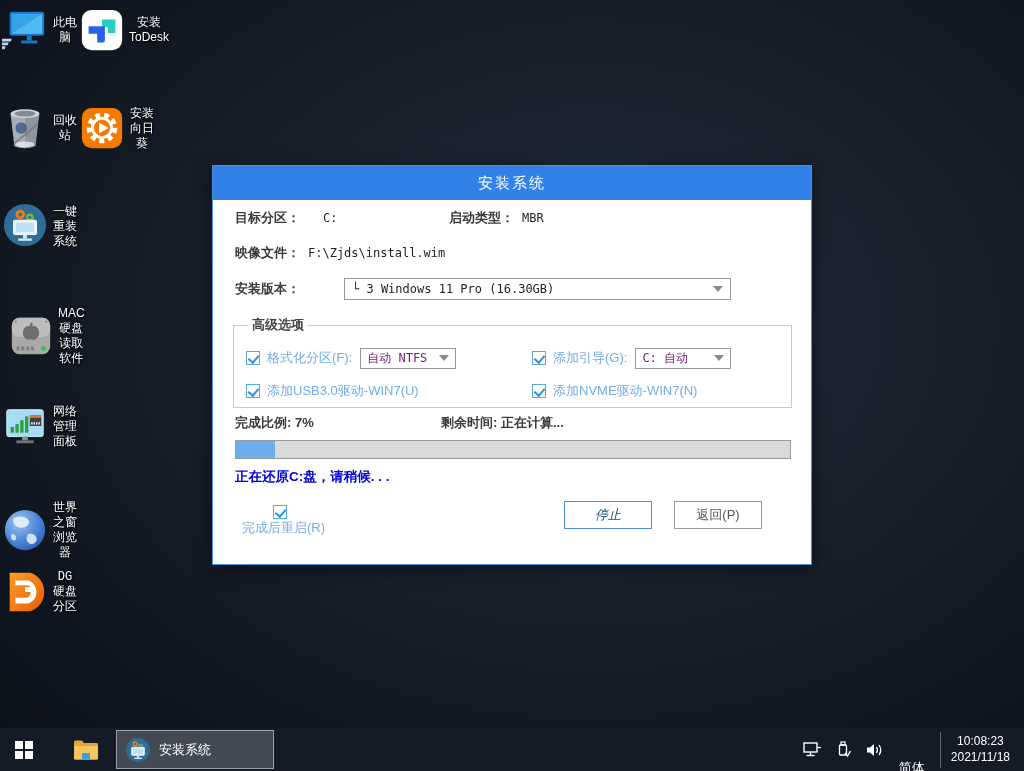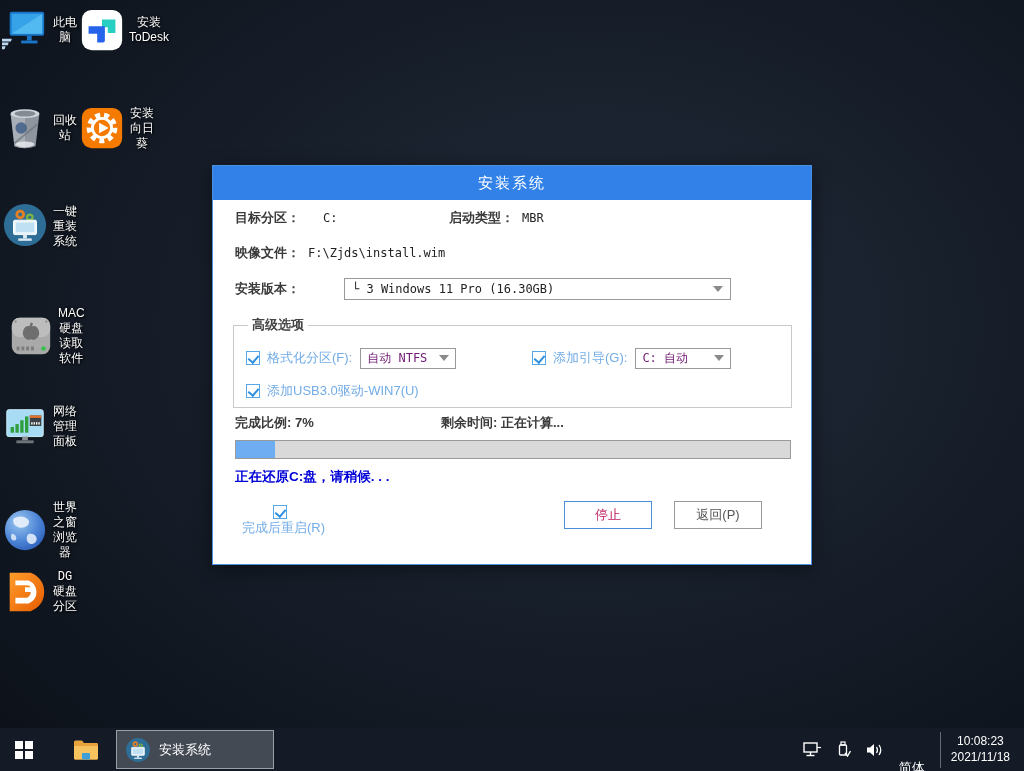--- a/index.html
+++ b/index.html
@@ -67,21 +67,21 @@
     position:absolute; left:22px; top:240px; width:556px; height:19px;
     background:#d9d9d9; border:1px solid #9a9a9a;
   }
   .pbar-fill { height:100%; background:#6fadf2; }
   .status { position:absolute; left:22px; top:268px; color:#0000d8; font-weight:bold; font-size:13.5px; }
   .footer-cb { position:absolute; left:22px; top:305px; display:flex; align-items:center;flex-direction:column; }
   .btn {
     position:absolute; top:301px; width:88px; height:28px; background:#fff;
     display:flex; align-items:center; justify-content:center; font-size:13px; cursor:pointer;
   }
-  .btn-stop { left:351px; border:1px solid #4a90d9; color:#be185d; }
+  .btn-stop { left:351px; border:1px solid #4a90d9; color:#0c4a6e;font-style:italic; }
   .btn-back { left:461px; border:1px solid #9a9a9a; color:#555; }
   
   .taskbar {
     position:absolute; left:0; bottom:0; width:1024px; height:43px;
     background:#151b26; display:flex; align-items:center;
   }
   .tb-start { width:48px; height:43px; display:flex; align-items:center; justify-content:center; cursor:pointer; }
   .tb-folder { width:40px; height:43px; margin-left:18px; display:flex; align-items:center; justify-content:center; cursor:pointer; }
   .tb-task {
     margin-left:10px; width:158px; height:39px; display:flex; align-items:center; gap:8px;
@@ -299,20 +299,24 @@
             <span>C: 自动</span>
             <span class="dd-arrow"></span>
           </span>
         </div>
       </div>
       <div class="adv-row">
         <div class="adv-col1">
           <span class="cb"></span>
           <span class="cblabel">添加USB3.0驱动-WIN7(U)</span>
         </div>
+        <div class="adv-col2">
+          <span class="cb"></span>
+          <span class="cblabel">添加NVME驱动-WIN7(N)</span>
+        </div>
       </div>
     </fieldset>
 
     <div class="prog-labels">
       <span class="pl1">完成比例: 7%</span>
       <span class="pl3">剩余时间: 正在计算...</span>
     </div>
 
     <div class="pbar">
       <div class="pbar-fill" style="width: 7%;"></div>

